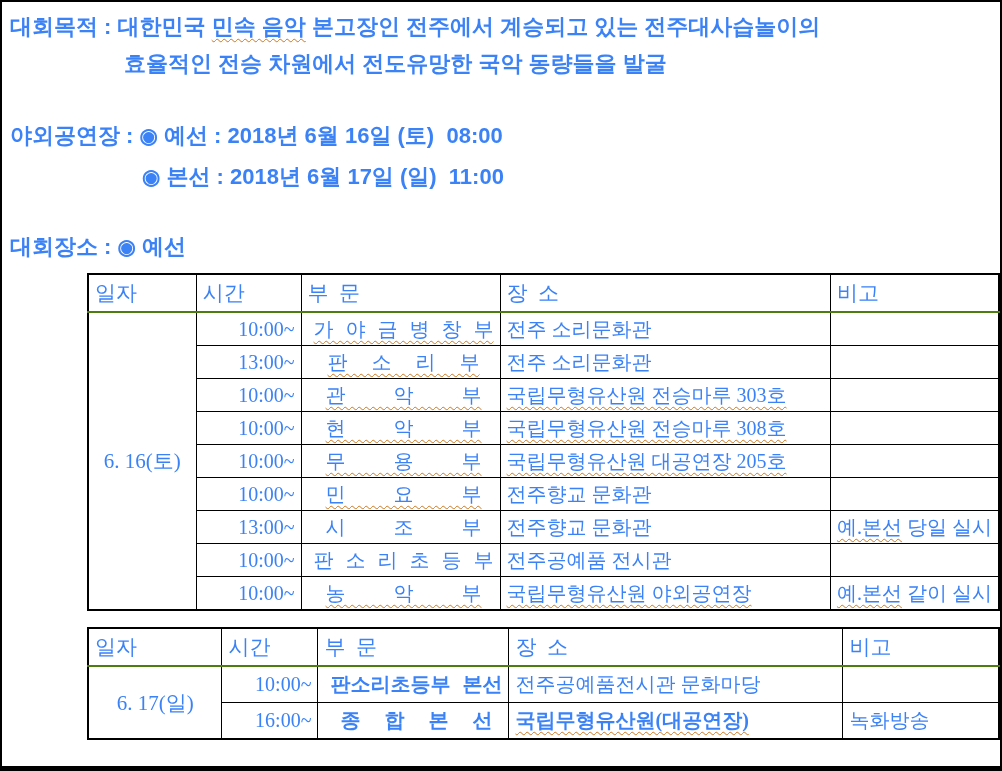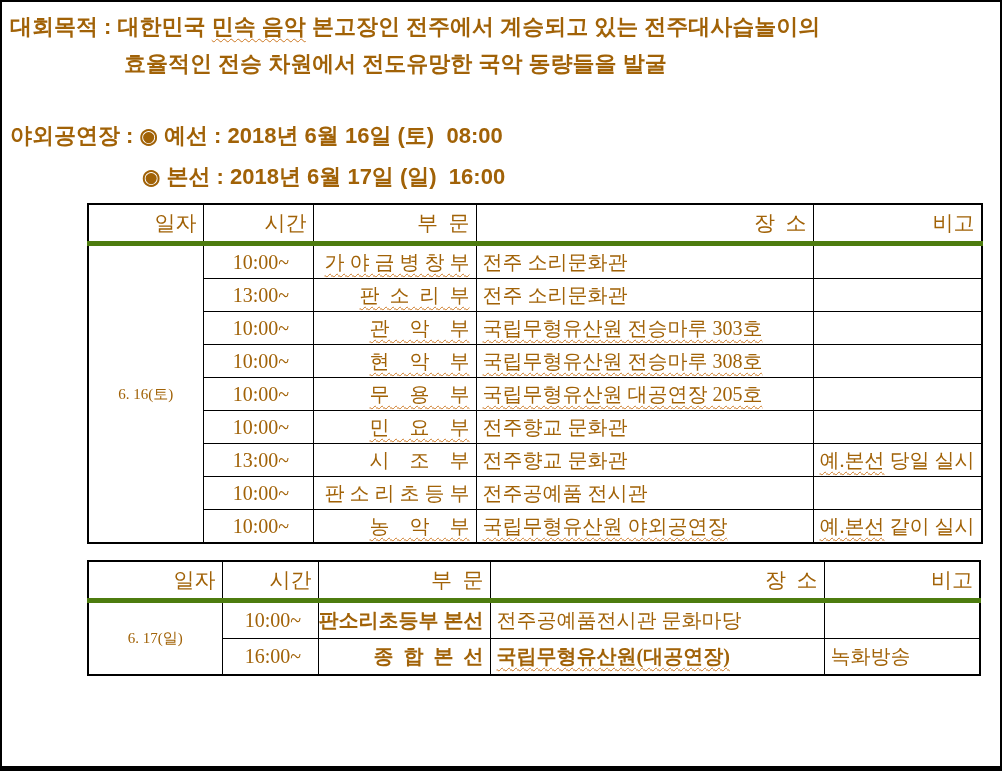--- a/index.html
+++ b/index.html
@@ -3,21 +3,21 @@
 <meta charset="utf-8">
 <style>
   html,body { margin:0; padding:0; background:#fff; }
   .page {
     position:relative;
     width:1002px; height:771px;
     box-sizing:border-box;
     background:#fff;
     border:2px solid #000;
     border-bottom:5px solid #000;
-    color:#a16207;
+    color:#3b82f6;
     font-family:"Liberation Sans", sans-serif;
     overflow:hidden;
   }
   .hline { font-weight:bold; font-size:22px; line-height:30px; white-space:pre; }
   .purpose-line1 { margin:10px 0 0 8px; }
   .purpose-line2 { margin:7px 0 0 122px; }
   .sched-line1 { margin:42px 0 0 8px; }
   .sched-line2 { margin:11px 0 0 140px; }
   .venue-line  { margin:40px 0 0 8px; }
   .final-line  { margin:22px 0 0 145px; font-size:23px; }
@@ -26,51 +26,52 @@
   table {
     border-collapse:collapse;
     margin:11px 0 0 85px;
     font-family:"Liberation Serif", serif;
     font-size:20px;
     table-layout:fixed;
     border:2px solid #000;
   }
   th, td { border:1px solid #000; padding:0 6px; overflow:hidden; }
   thead th {
-    font-weight:normal; font-size:21px; text-align:right;
-    height:36px; border-bottom:5px solid #4d7c0f; white-space:pre;
+    font-weight:normal; font-size:21px; text-align:left;
+    height:36px; border-bottom:2px solid #4d7c0f; white-space:pre;
   }
   .t1 tbody td { height:32px; }
   .t2 tbody td { height:35px; }
   .t2 { margin-top:16px; }
-  .c-date  { text-align:center; font-size:15px; }
-  .c-time  { text-align:center; padding-left:12px;margin-top:32px; }
-  .c-cat   { text-align:right; padding-left:0; white-space:pre; }
+  .c-date  { text-align:center; font-size:21px; }
+  .c-time  { text-align:right; padding-left:12px;margin-top:32px; }
+  .c-cat   { text-align:center; padding-left:12px; white-space:pre;font-family:Liberation Mono, monospace; }
   .c-place { text-align:left; white-space:pre; }
   .c-note  { white-space:pre; }
   .b { font-weight:bold;margin-left:16px; }
   .sq {
     text-decoration-line:underline;
     text-decoration-style:wavy;
     text-decoration-color:#cc7722;
     text-decoration-thickness:1px;
     text-underline-offset:4px;
   }
 </style>
 </head>
 <body>
 
 <div class="page">
 
   <div class="hline purpose-line1"><span>대회목적 : </span><span>대한민국 </span><span class="sq">민속 음악</span><span> 본고장인 전주에서 계승되고 있는 전주대사습놀이의</span></div>
   <div class="hline purpose-line2"><span>효율적인 전승 차원에서 전도유망한 국악 동량들을 발굴</span></div>
 
   <div class="hline sched-line1"><span>야외공연장 : </span><span class="bullet">◉</span><span> 예선 : 2018년 6월 16일 (토)  08:00</span></div>
-  <div class="hline sched-line2"><span class="bullet">◉</span><span> 본선 : 2018년 6월 17일 (일)  16:00</span></div>
+  <div class="hline sched-line2"><span class="bullet">◉</span><span> 본선 : 2018년 6월 17일 (일)  11:00</span></div>
 
+  <div class="hline venue-line"><span>대회장소 : </span><span class="bullet">◉</span><span> 예선</span></div>
 
   <table class="t1">
     <colgroup>
       <col style="width:115px">
         <col style="width:110px">
         <col style="width:163px">
       <col style="width:337px">
         <col style="width:165px">
     </colgroup>
     <thead>

